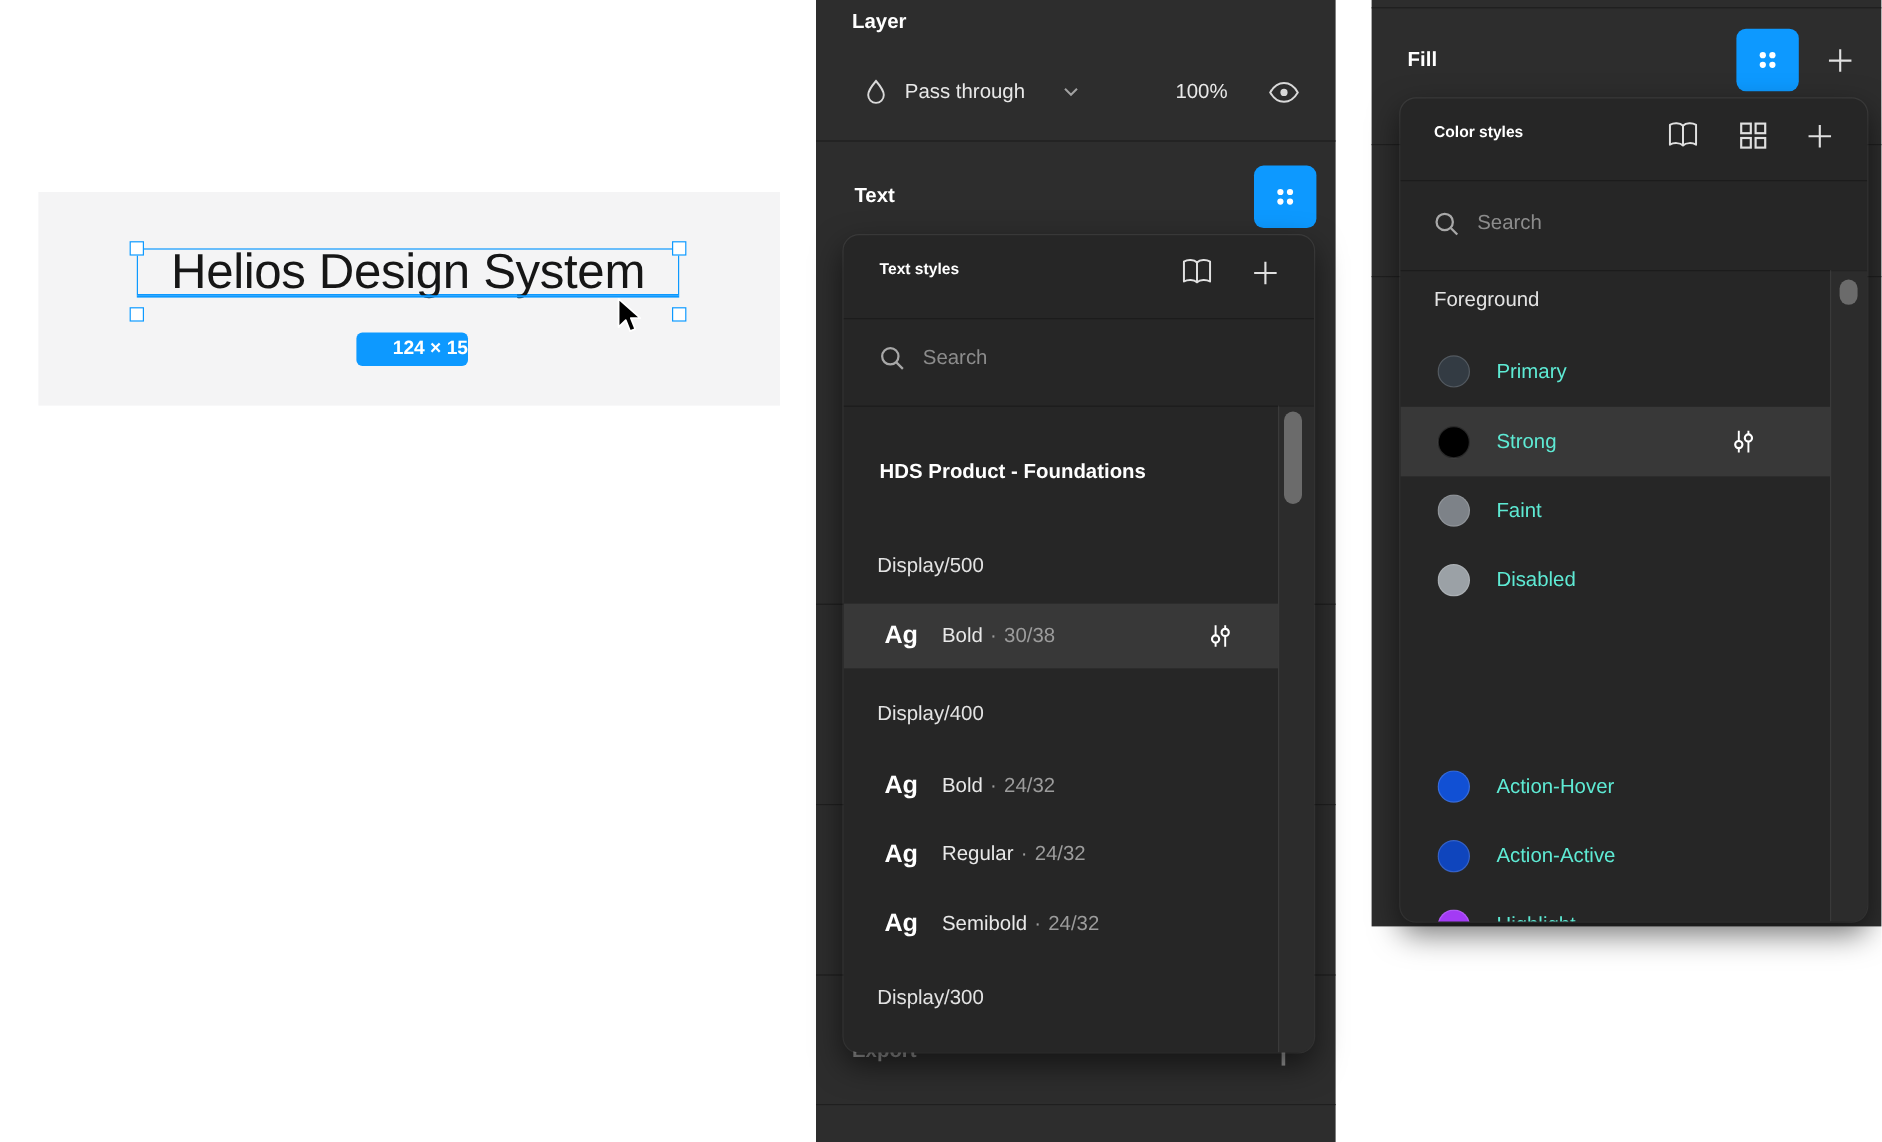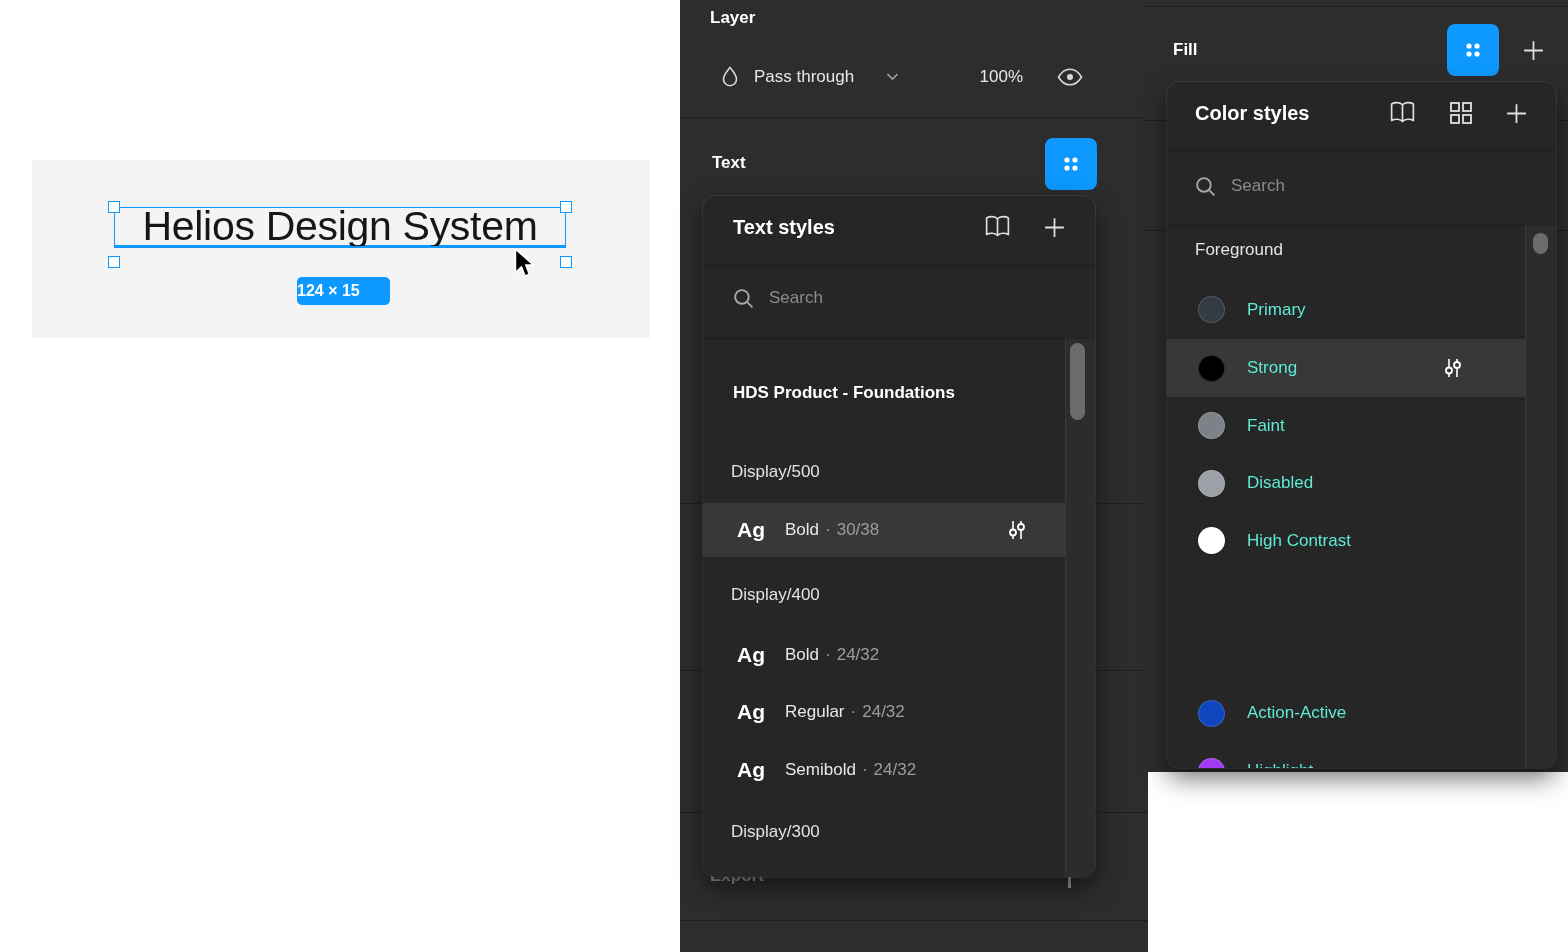--- a/index.html
+++ b/index.html
@@ -18,36 +18,36 @@
   }
   .headline { font-size:41px; color:#161616; letter-spacing:-0.3px; white-space:nowrap; }
   .baseline-line { left:114px; top:246px; width:452px; height:2px; background:#0D99FF; }
   .handle {
     position:absolute; width:12px; height:12px; background:#FFFFFF;
     border:1.5px solid #0D99FF; box-sizing:border-box;
   }
   .dim-badge {
     left:297px; top:277px; width:93px; height:28px; border-radius:5px;
     background:#0D99FF; color:#fff; font-weight:700; font-size:16px;
-    display:flex; align-items:center; justify-content:flex-start;
+    display:flex; align-items:center; justify-content:flex-end;
   }
   
   .panel { position:absolute; background:#2D2D2D; color:#E8E8E8; }
   .divider { position:absolute; left:0; right:0; height:1px; background:#1F1F1F; }
   .section-title { font-weight:700; font-size:17px; color:#FFFFFF; }
   .style-btn {
     position:absolute; width:52px; height:52px; background:#0D99FF; border-radius:8px;
     display:flex; align-items:center; justify-content:center;
   }
   .dropdown {
     position:absolute; background:#262626; border-radius:13px; z-index:5; overflow:hidden;
     box-shadow:0 0 0 1px rgba(255,255,255,0.08), 0 10px 26px rgba(0,0,0,0.55);
   }
   .dd-divider { position:absolute; left:0; right:0; height:1px; background:#1C1C1C; }
-  .dd-title { position:absolute; font-weight:700; font-size:20px; color:#FFFFFF; }
+  .dd-title { position:absolute; font-weight:700; font-size:13px; color:#FFFFFF; }
   .search-input {
     background:transparent; border:none; outline:none; color:#E8E8E8;
     font-size:17px; font-family:"Liberation Sans", sans-serif; width:240px;
   }
   .search-input::placeholder { color:#8C8C8C; }
   .group-label { position:absolute; font-size:17px; color:#E3E3E3; }
   .style-row { position:absolute; left:0; display:flex; align-items:center; }
   .style-row.selected { background:#383838; }
   .ag { font-weight:700; font-size:21px; color:#FFFFFF; }
   .weight { font-size:17px; color:#E8E8E8; }
@@ -83,21 +83,21 @@
 <div class="handle" style="left:560px; top:256px;"></div>
 
 <div class="abs dim-badge">
   <span>124 × 15</span>
 </div>
 
 <svg class="abs" style="left:512px; top:248px; z-index:20;" width="24" height="32" viewBox="0 0 22 30">
   <path d="M3 1 L3 23 L8.6 17.6 L12 26.2 L16 24.5 L12.6 16 L20 16 Z" fill="#000000" stroke="#FFFFFF" stroke-width="1.4" stroke-linejoin="round"></path>
 </svg>
 
-<div class="panel" style="left:680px; top:0; width:433px; height:952px;padding-left:35px;">
+<div class="panel" style="left:680px; top:0; width:433px; height:952px;">
 
   <div class="abs section-title" style="left:30px; top:8px;">Layer</div>
 
   <svg class="abs" style="left:39px; top:65px;" width="22" height="22" viewBox="0 0 22 22">
     <path d="M11 2.5 C11 2.5 4.5 10 4.5 14.2 a6.5 6.5 0 0 0 13 0 C17.5 10 11 2.5 11 2.5 Z" stroke="#D9D9D9" stroke-width="1.6" fill="none"></path>
   </svg>
   <div class="abs" style="left:74px; top:67px; font-size:17px;">Pass through</div>
   <svg class="abs" style="left:206px; top:72px;" width="13" height="9" viewBox="0 0 12 9">
     <polyline points="1,2 6,7 11,2" stroke="#A0A0A0" stroke-width="1.7" fill="none"></polyline>
   </svg>
@@ -265,26 +265,26 @@
     <div class="color-row" style="top:315px; width:358px; height:57px;">
       <span class="swatch" style="background: rgb(125, 130, 136);"></span>
       <span class="color-name">Faint</span>
     </div>
 
     <div class="color-row" style="top:372px; width:358px; height:58px;">
       <span class="swatch" style="background: rgb(155, 161, 166);"></span>
       <span class="color-name">Disabled</span>
     </div>
 
-    <div class="color-row" style="top:430px; width:358px; height:57px;">
-      <span class="swatch" style="background: rgb(255, 255, 255);"></span>
-      <span class="color-name">High Contrast</span>
-    </div>
-
-
+
+
+    <div class="color-row" style="top:545px; width:358px; height:57px;">
+      <span class="swatch" style="background: rgb(17, 80, 212);"></span>
+      <span class="color-name">Action-Hover</span>
+    </div>
 
     <div class="color-row" style="top:602px; width:358px; height:58px;">
       <span class="swatch" style="background: rgb(15, 69, 189);"></span>
       <span class="color-name">Action-Active</span>
     </div>
 
     <div class="color-row" style="top:660px; width:358px; height:58px;">
       <span class="swatch" style="background: rgb(163, 59, 245);"></span>
       <span class="color-name">Highlight</span>
     </div>

